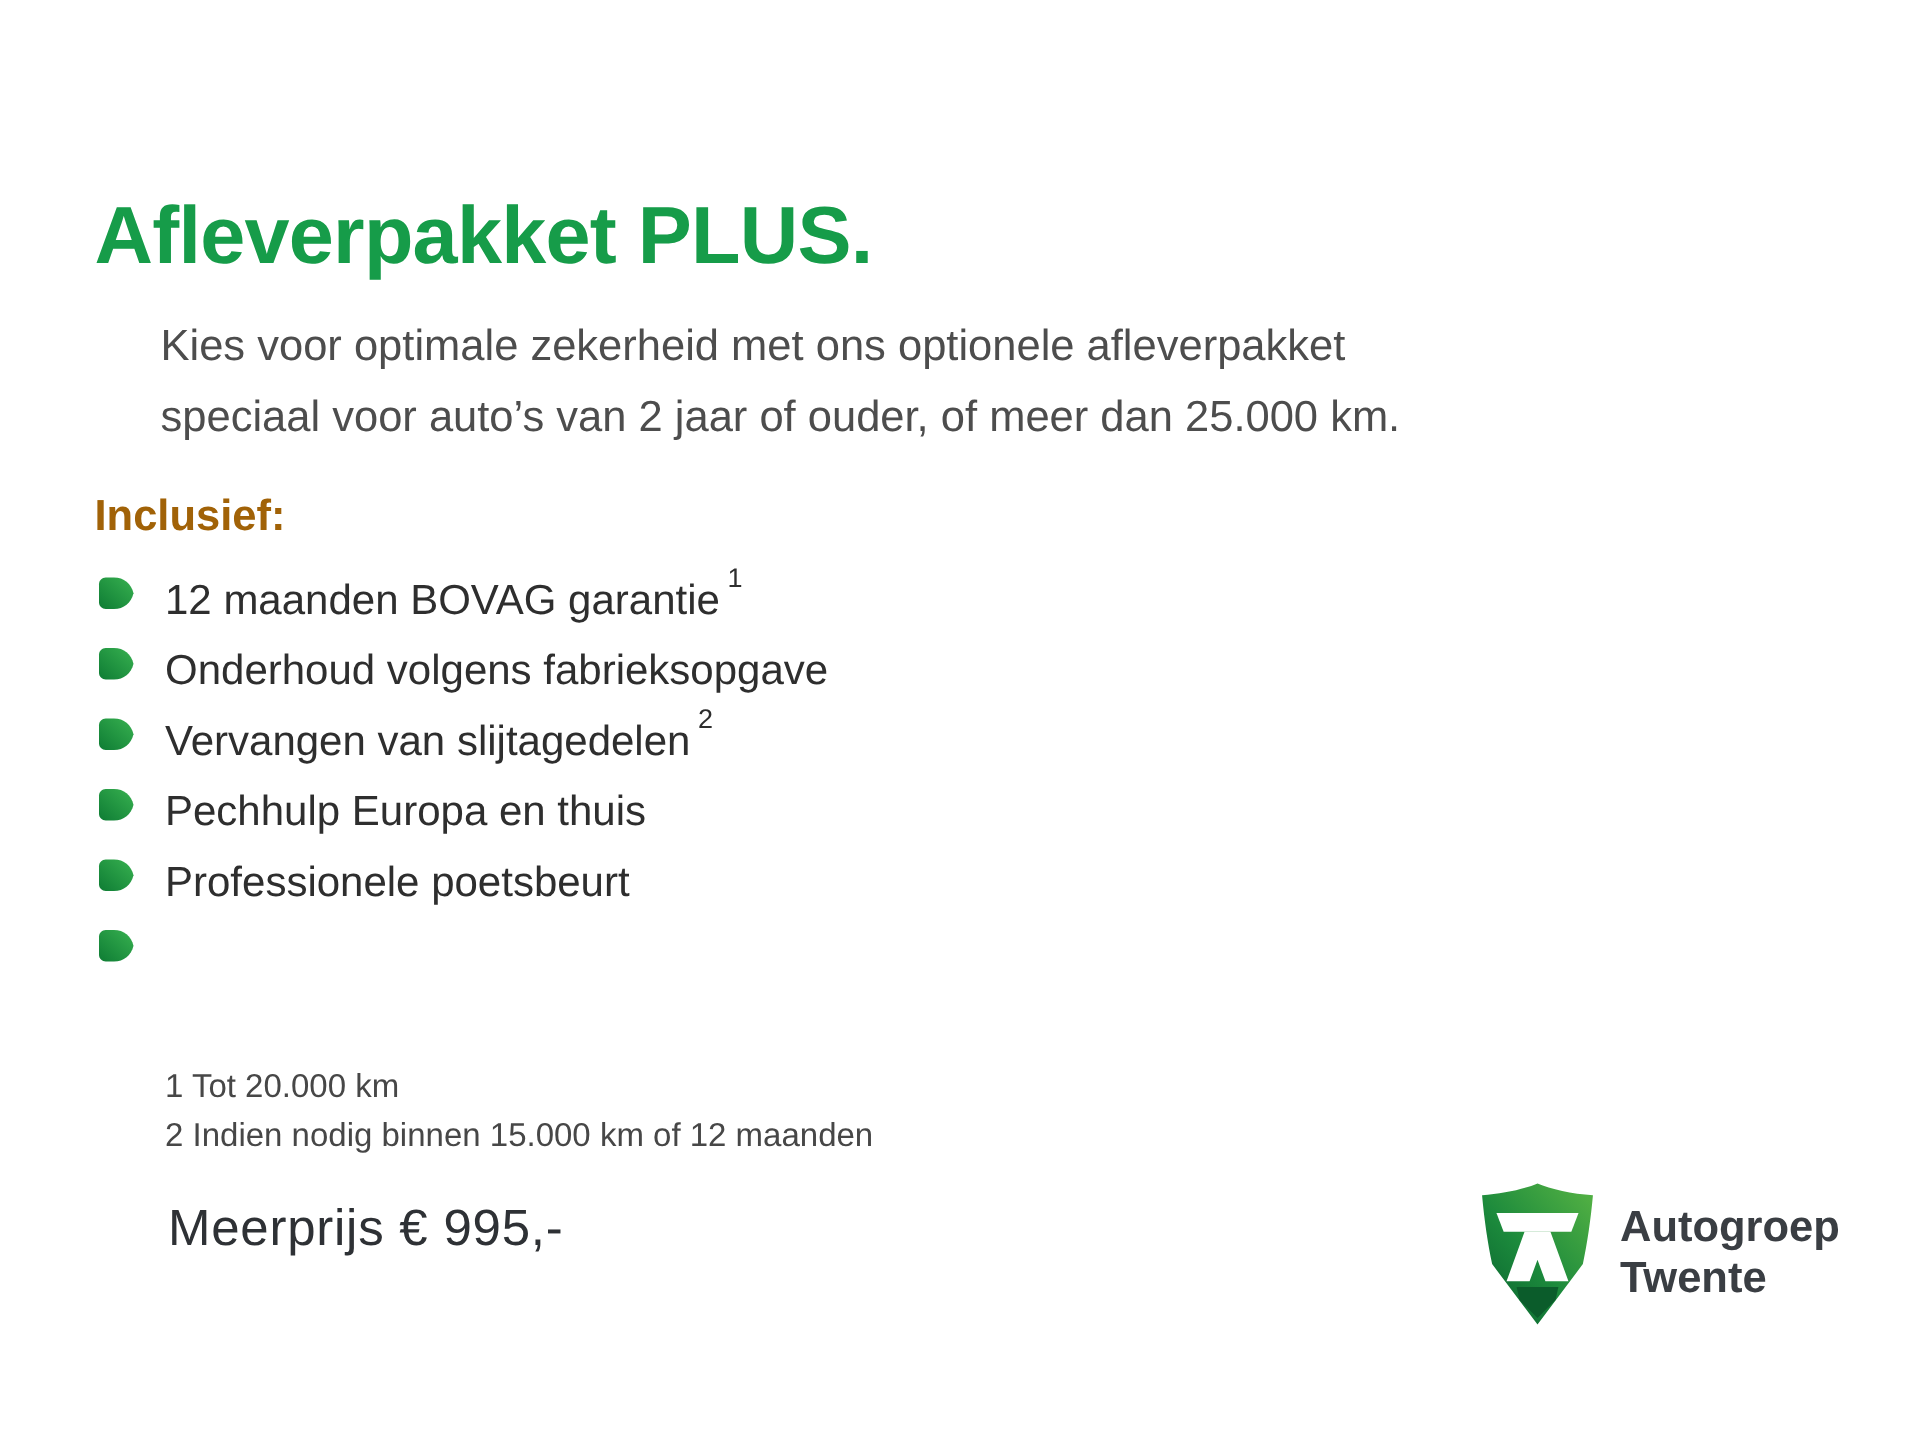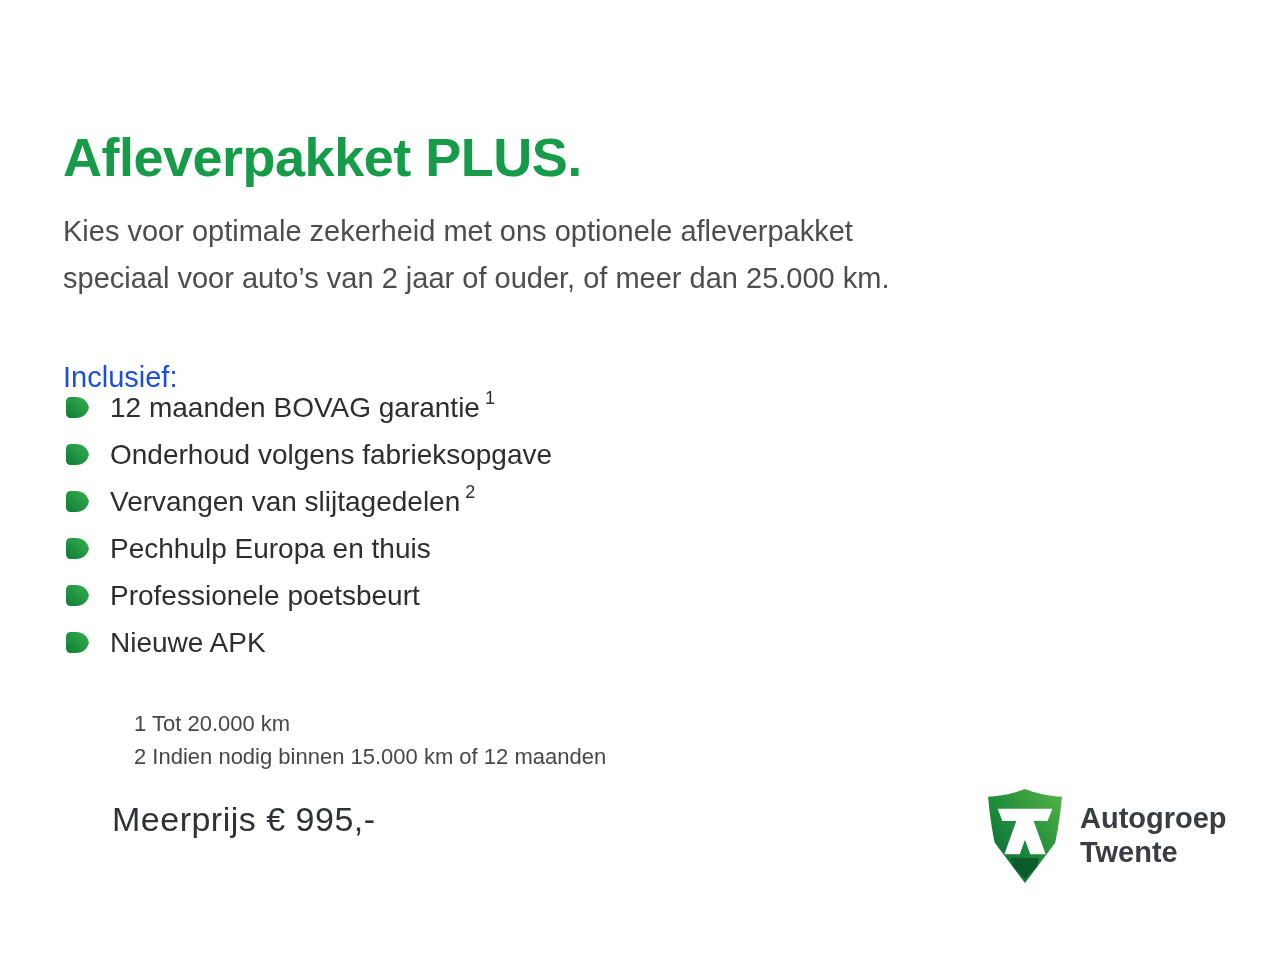--- a/index.html
+++ b/index.html
@@ -26,40 +26,40 @@
     color: #169c49;
   }
   .intro {
     position: absolute;
     left: 63px;
     top: 208px;
     font-size: 29px;
     line-height: 47px;
     color: #4d4d4d;
   }
-  .intro-line { display: block; }
+  .intro-line { display: block; margin-left: 44px; }
   .inclusief {
     position: absolute;
     left: 63px;
-    top: 361px;
+    top: 328px;
     font-size: 29px;
-    font-weight: 400;
-    color: #1d4ed8;
+    font-weight: 700;
+    color: #a16207;
   }
   .list {
     position: absolute;
     left: 63px;
     top: 384px;
     margin: 0;
     padding: 0;
     list-style: none;
   }
   .item {
     display: flex;
-    align-items: center;
+    align-items: flex-start;
     height: 47px;
   }
   .bullet {
     width: 27px;
     height: 23px;
     margin-right: 20px;
     flex: 0 0 auto;
     display: inline-flex;
   }
   .item-label {
@@ -73,21 +73,20 @@
     margin-left: 5px;
     transform: translateY(-9px);
   }
   .footnotes {
     position: absolute;
     left: 110px;
     top: 707px;
     font-size: 22px;
     line-height: 33px;
     color: #474747;
-    margin-left: 24px;
   }
   .price {
     position: absolute;
     left: 112px;
     top: 800px;
     font-size: 34px;
     font-weight: 400;
     color: #2e3135;
     letter-spacing: 0.5px;
   }
@@ -196,21 +195,20 @@
     <span class="item-label">Professionele poetsbeurt</span>
 
   </li>
 
   <li class="item">
     <span class="bullet">
       <svg width="27" height="23" viewBox="0 0 27 23">
         <path d="M3 5.5 C3 3 5 1 7.5 1 L13 1 C19.5 1 24.5 5 26 11.5 C24.5 18 19.5 22 13 22 L7.5 22 C5 22 3 20 3 17.5 Z" fill="url(#bulletGrad)"></path>
       </svg>
     </span>
-    <span class="item-label">Nieuwe APK</span>
 
   </li>
 
 </ul>
 
   <div class="footnotes" id="footnotes">
       <div class="footnote">1 Tot 20.000 km</div>
       <div class="footnote">2 Indien nodig binnen 15.000 km of 12 maanden</div>
     </div>
 

